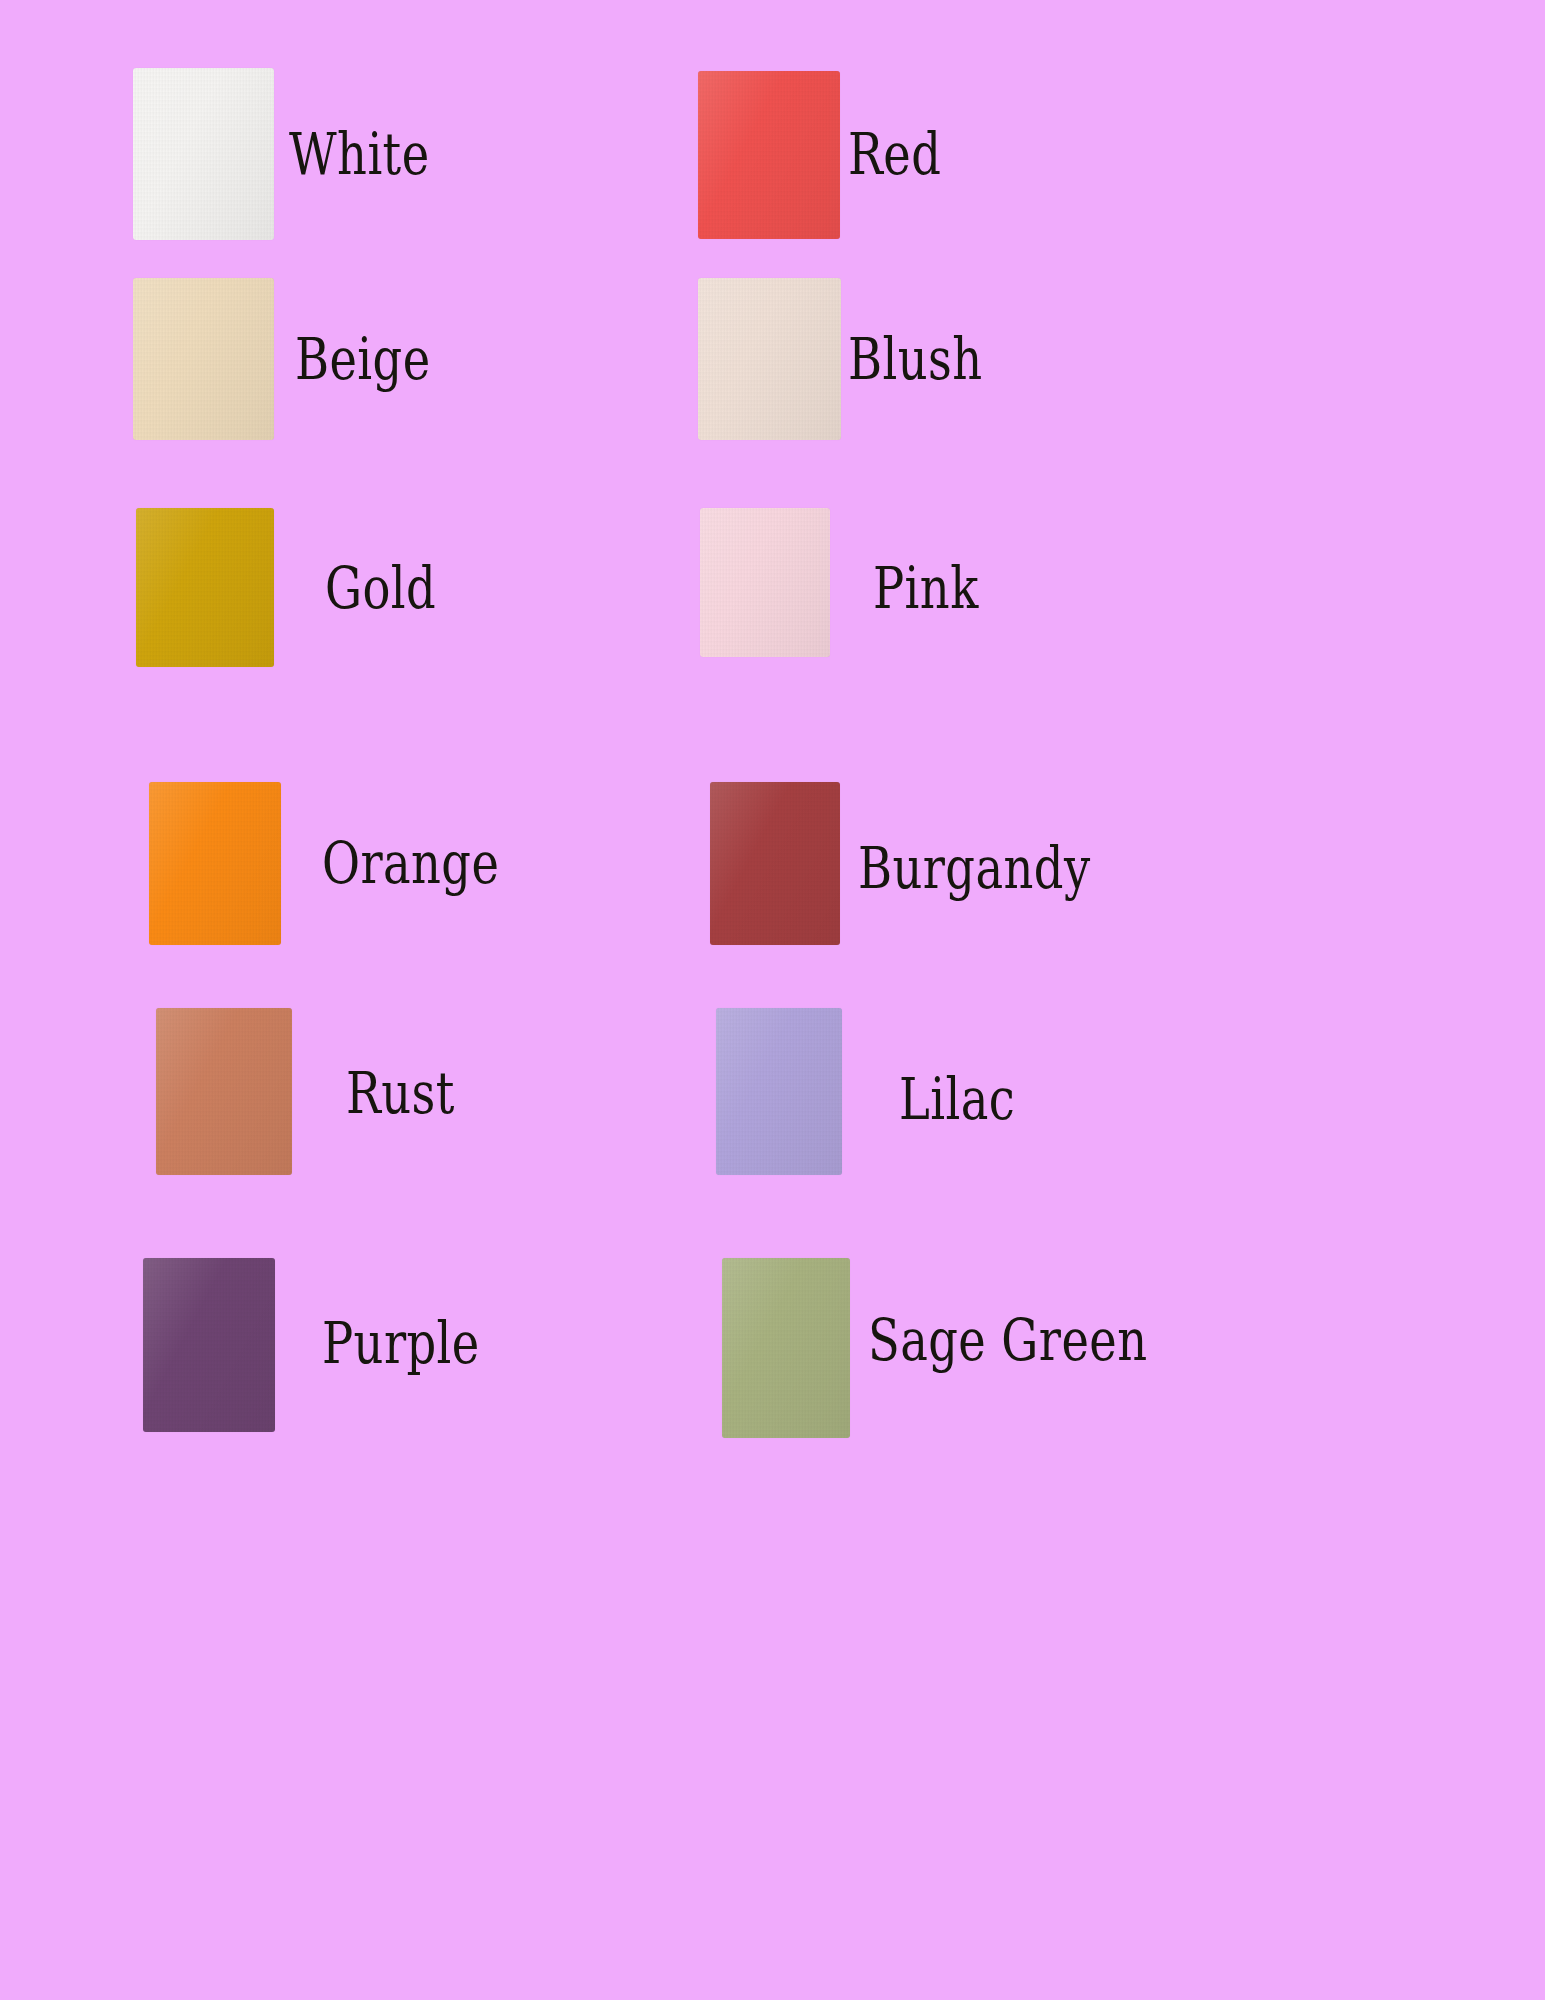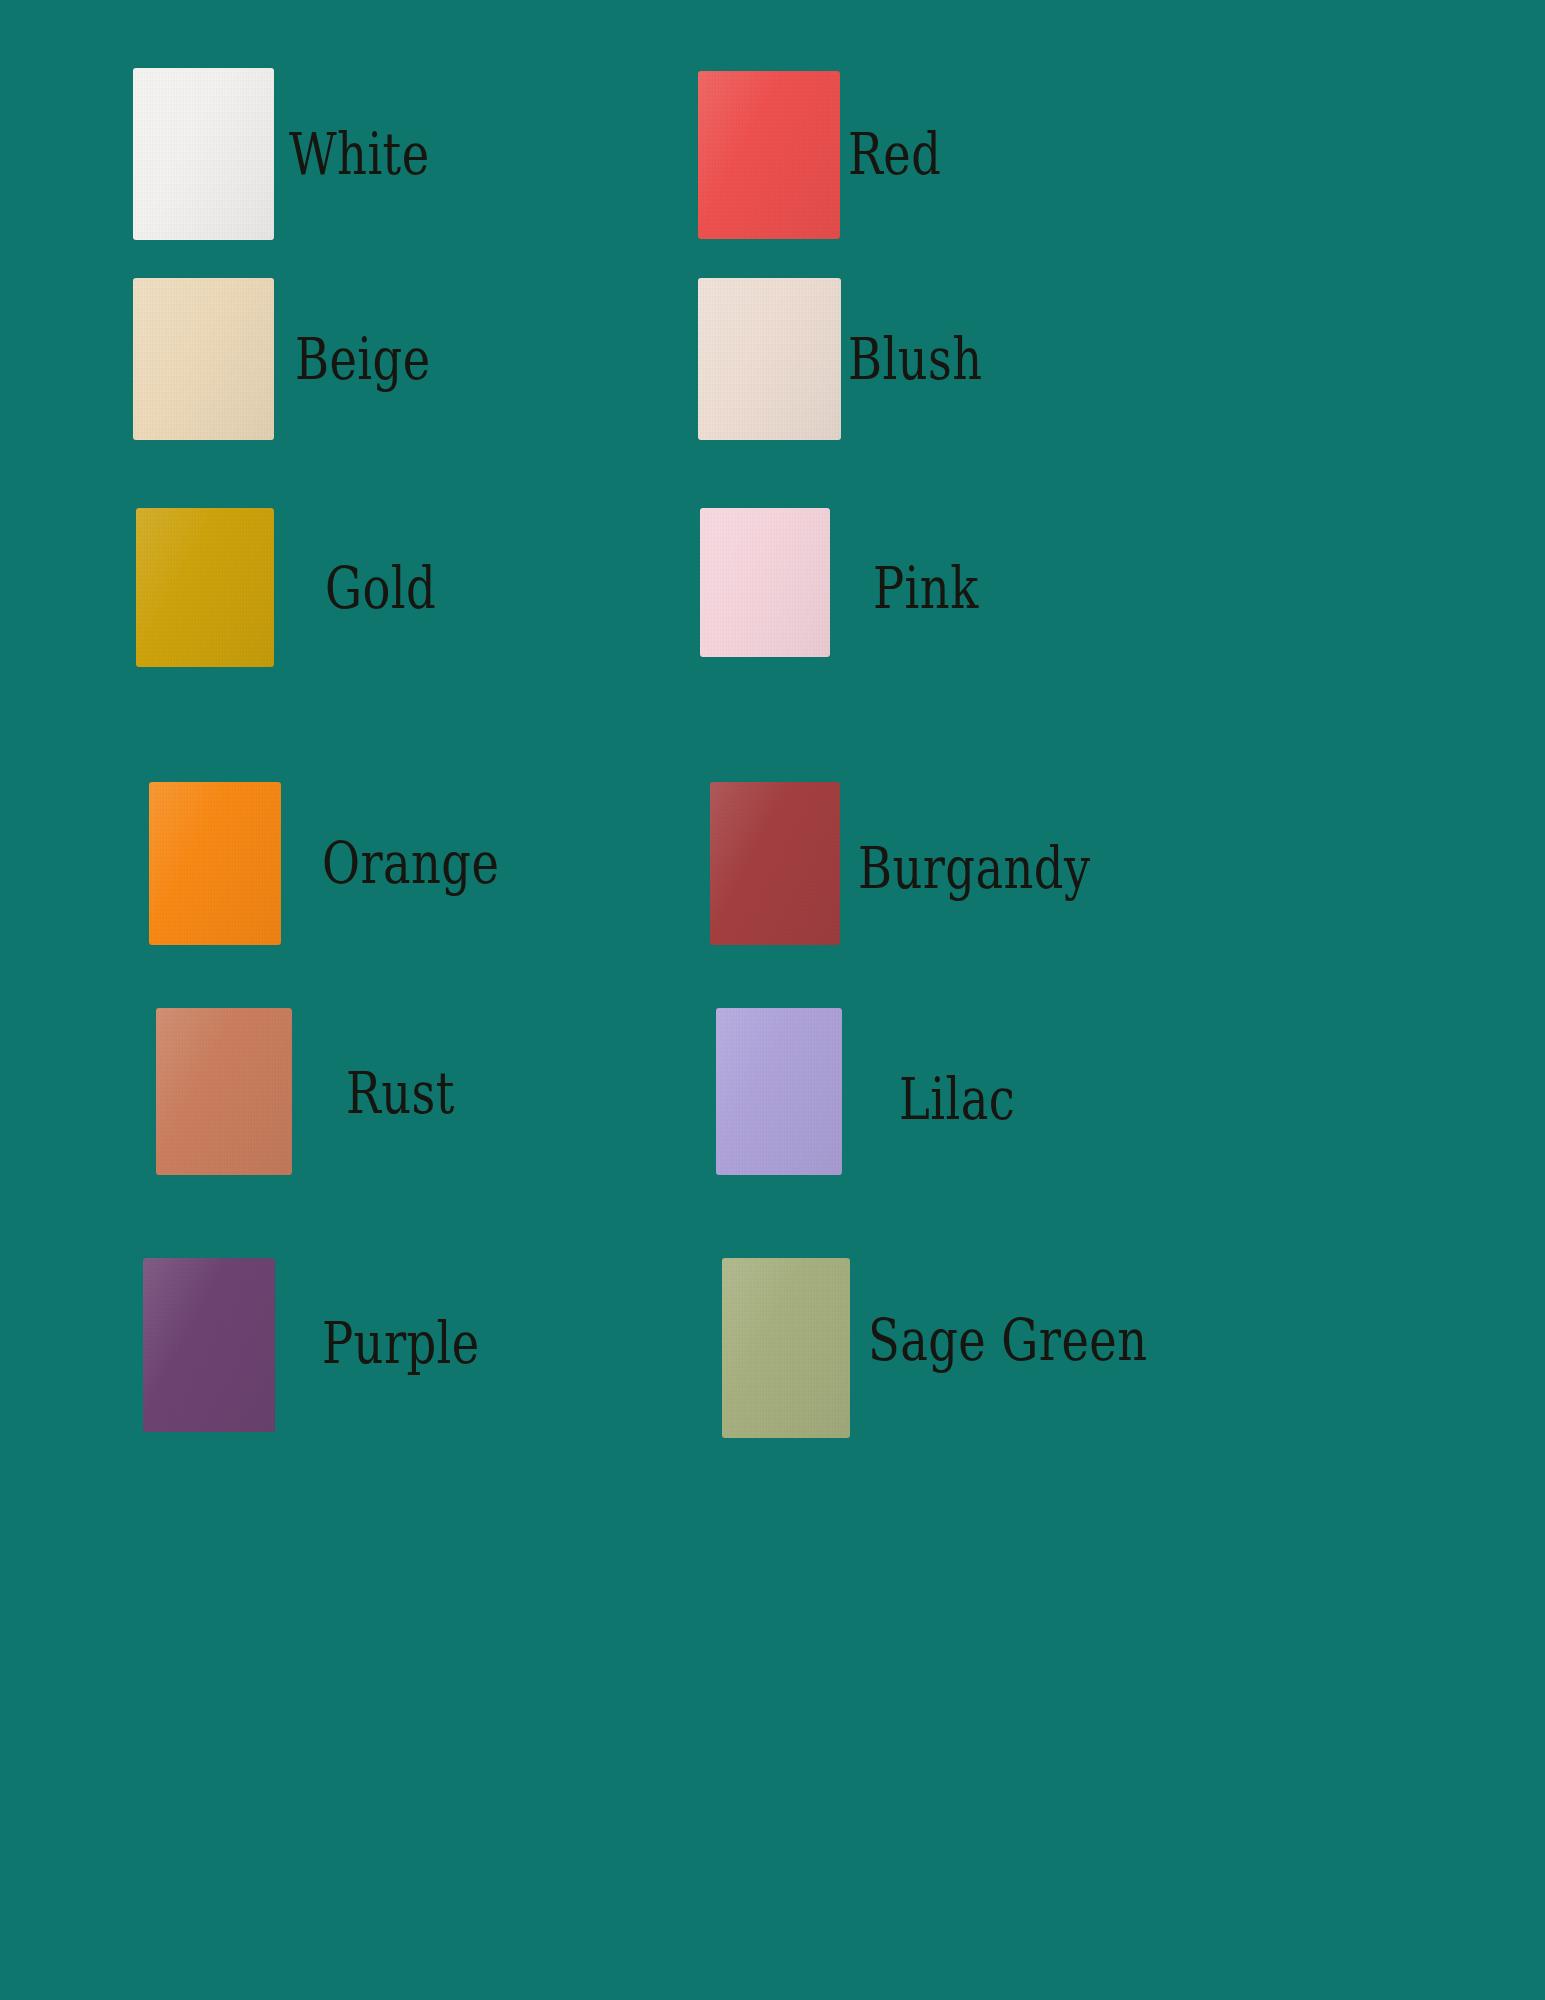--- a/index.html
+++ b/index.html
@@ -79,21 +79,21 @@
     line-height: 1;
     letter-spacing: 0.5px;
     white-space: nowrap;
     transform: scaleX(0.80);
     transform-origin: left center;
   }
 </style>
 </head>
 <body>
 
-<div id="swatch-sheet" style="background: #0f766e;">
+<div id="swatch-sheet" style="background: #f0abfc;">
     <div class="swatch-cell" style="left: 133px; top: 68px;">
       <div class="swatch-chip" style="width: 141px; height: 172px; background: rgb(245, 244, 242);"></div>
     </div>
     <div class="swatch-label" style="position: absolute; left: 289px; top: 125px;">White</div>
     <div class="swatch-cell" style="left: 698px; top: 71px;">
       <div class="swatch-chip" style="width: 142px; height: 168px; background: rgb(240, 81, 79);"></div>
     </div>
     <div class="swatch-label" style="position: absolute; left: 848px; top: 125px;">Red</div>
     <div class="swatch-cell" style="left: 133px; top: 278px;">
       <div class="swatch-chip" style="width: 141px; height: 162px; background: rgb(239, 220, 188);"></div>

